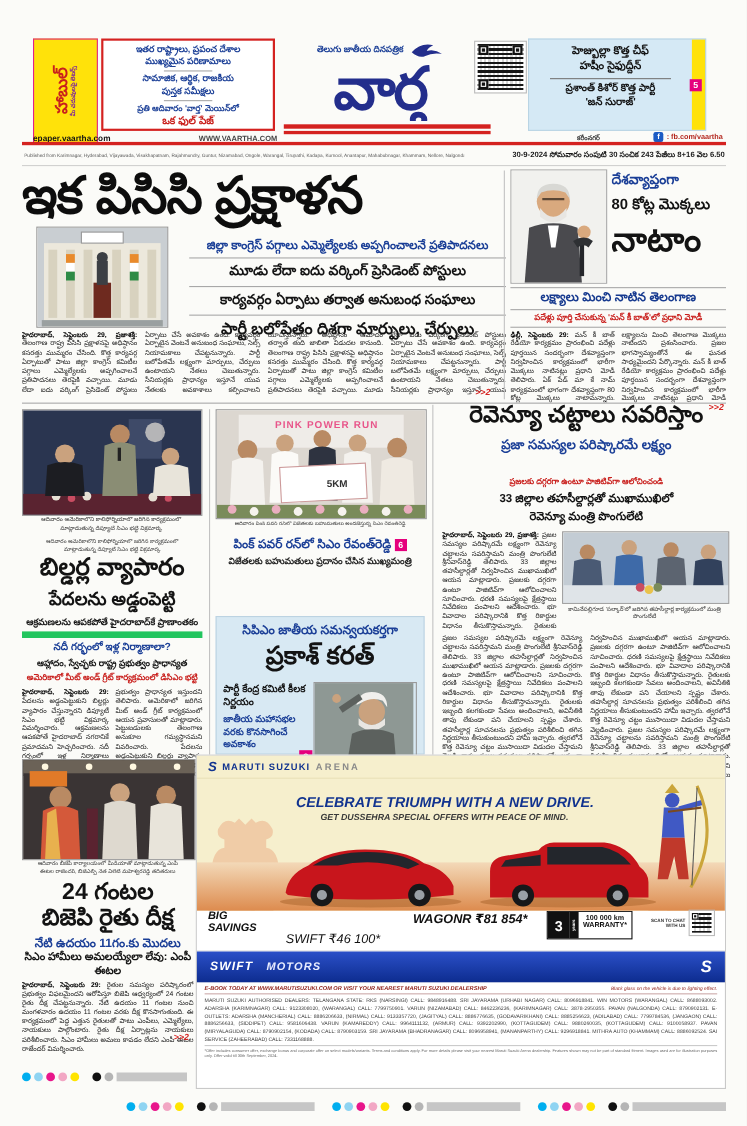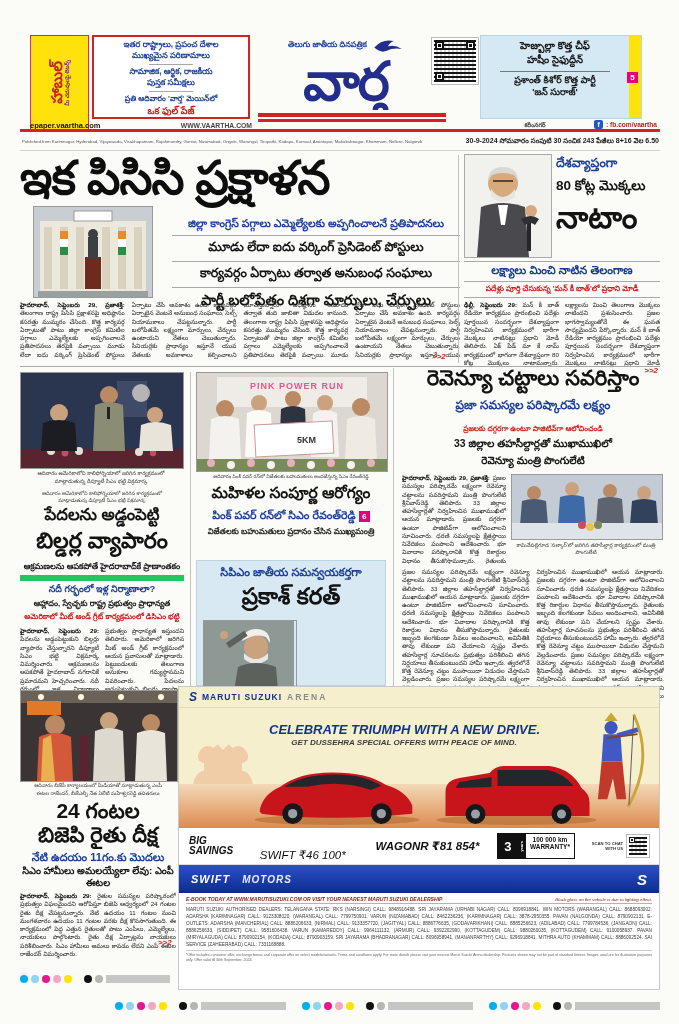--- a/index.html
+++ b/index.html
@@ -230,21 +230,21 @@
         <circle cx="174" cy="90" r="4" fill="#eaaebf"></circle>
     </svg>
     <div class="ab nowrap" style="left:40px;top:8px;width:120px;text-align:center;font-size:9px;font-weight:900;color:#e8558a;letter-spacing:1px;">PINK POWER RUN</div>
     <div class="ab nowrap" style="left:100px;top:62px;font-size:9px;font-weight:900;color:#333;">5KM</div>
   </div>
   <div class="ab cap nowrap" style="left:196px;top:474px;width:190px;font-size:4.9px;">ఆదివారం పింక్ పవర్ రన్‌లో విజేతలకు బహుమతులు అందజేస్తున్న సిఎం రేవంత్‌రెడ్డి</div>
 
   <div class="ab" style="left:402px;top:366px;width:262px;">
     <div class="c ink nowrap" style="font-size:21px;font-weight:900;">రెవెన్యూ చట్టాలు సవరిస్తాం</div>
     <div class="c b nowrap" style="font-size:12px;color:#1b3f97;margin-top:3px;">ప్రజా సమస్యల పరిష్కారమే లక్ష్యం</div>
-    <div class="c red b nowrap" style="font-size:7.4px;margin-top:9px;">ప్రజలకు దగ్గరగా ఉంటూ పాజిటివ్‌గా ఆలోచించండి</div>
+    <div class="c red b nowrap" style="font-size:7.4px;margin-top:19px;">ప్రజలకు దగ్గరగా ఉంటూ పాజిటివ్‌గా ఆలోచించండి</div>
     <div class="c b ink nowrap" style="font-size:10.4px;margin-top:3px;">33 జిల్లాల తహసీల్దార్లతో ముఖాముఖిలో</div>
     <div class="c b ink nowrap" style="font-size:10.4px;margin-top:3px;">రెవెన్యూ మంత్రి పొంగులేటి</div>
     <div style="display:flex;gap:5px;margin-top:5px;">
       <div class="bodytxt" style="width:104px;height:90px;overflow:hidden;">
         <span class="dl">హైదరాబాద్, సెప్టెంబరు 29, ప్రజాశక్తి:</span>
         <span>ప్రజల సమస్యల పరిష్కారమే లక్ష్యంగా రెవెన్యూ చట్టాలను సవరిస్తామని మంత్రి పొంగులేటి శ్రీనివాస్‌రెడ్డి తెలిపారు. 33 జిల్లాల తహసీల్దార్లతో నిర్వహించిన ముఖాముఖిలో ఆయన మాట్లాడారు. ప్రజలకు దగ్గరగా ఉంటూ పాజిటివ్‌గా ఆలోచించాలని సూచించారు. ధరణి సమస్యలపై క్షేత్రస్థాయి నివేదికలు పంపాలని ఆదేశించారు. భూ వివాదాల పరిష్కారానికి కొత్త రికార్డుల విధానం తీసుకొస్తామన్నారు. రైతులకు ఇబ్బంది కలగకుండా సేవలు అందించాలని, అవినీతికి తావు లేకుండా పని చేయాలని స్పష్టం చేశారు. తహసీల్దార్ల సూచనలను ప్రభుత్వం పరిశీలించి తగిన నిర్ణయాలు తీసుకుంటుందని హామీ ఇచ్చారు. త్వరలోనే కొత్త రెవెన్యూ చట్టం ముసాయిదా విడుదల చేస్తామని వెల్లడించారు.</span>
       </div>
       <div style="flex:1;">
         <div style="width:150px;height:64px;border:1px solid #999;">
           <svg width="150" height="64" viewBox="0 0 150 64">
@@ -269,46 +269,50 @@
     <div class="bodytxt" style="height:140px;column-count:2;column-gap:7px;margin-top:4px;overflow:hidden;">
       <span>ప్రజల సమస్యల పరిష్కారమే లక్ష్యంగా రెవెన్యూ చట్టాలను సవరిస్తామని మంత్రి పొంగులేటి శ్రీనివాస్‌రెడ్డి తెలిపారు. 33 జిల్లాల తహసీల్దార్లతో నిర్వహించిన ముఖాముఖిలో ఆయన మాట్లాడారు. ప్రజలకు దగ్గరగా ఉంటూ పాజిటివ్‌గా ఆలోచించాలని సూచించారు. ధరణి సమస్యలపై క్షేత్రస్థాయి నివేదికలు పంపాలని ఆదేశించారు. భూ వివాదాల పరిష్కారానికి కొత్త రికార్డుల విధానం తీసుకొస్తామన్నారు. రైతులకు ఇబ్బంది కలగకుండా సేవలు అందించాలని, అవినీతికి తావు లేకుండా పని చేయాలని స్పష్టం చేశారు. తహసీల్దార్ల సూచనలను ప్రభుత్వం పరిశీలించి తగిన నిర్ణయాలు తీసుకుంటుందని హామీ ఇచ్చారు. త్వరలోనే కొత్త రెవెన్యూ చట్టం ముసాయిదా విడుదల చేస్తామని వెల్లడించారు.</span>
       <span>ప్రజల సమస్యల పరిష్కారమే లక్ష్యంగా రెవెన్యూ చట్టాలను సవరిస్తామని మంత్రి పొంగులేటి శ్రీనివాస్‌రెడ్డి తెలిపారు. 33 జిల్లాల తహసీల్దార్లతో నిర్వహించిన ముఖాముఖిలో ఆయన మాట్లాడారు. ప్రజలకు దగ్గరగా ఉంటూ పాజిటివ్‌గా ఆలోచించాలని సూచించారు. ధరణి సమస్యలపై క్షేత్రస్థాయి నివేదికలు పంపాలని ఆదేశించారు. భూ వివాదాల పరిష్కారానికి కొత్త రికార్డుల విధానం తీసుకొస్తామన్నారు. రైతులకు ఇబ్బంది కలగకుండా సేవలు అందించాలని, అవినీతికి తావు లేకుండా పని చేయాలని స్పష్టం చేశారు. తహసీల్దార్ల సూచనలను ప్రభుత్వం పరిశీలించి తగిన నిర్ణయాలు తీసుకుంటుందని హామీ ఇచ్చారు. త్వరలోనే కొత్త రెవెన్యూ చట్టం ముసాయిదా విడుదల చేస్తామని వెల్లడించారు.</span>
       <span>ప్రజల సమస్యల పరిష్కారమే లక్ష్యంగా రెవెన్యూ చట్టాలను సవరిస్తామని మంత్రి పొంగులేటి శ్రీనివాస్‌రెడ్డి తెలిపారు. 33 జిల్లాల తహసీల్దార్లతో నిర్వహించిన ముఖాముఖిలో ఆయన మాట్లాడారు. ప్రజలకు దగ్గరగా ఉంటూ పాజిటివ్‌గా ఆలోచించాలని సూచించారు. ధరణి సమస్యలపై క్షేత్రస్థాయి నివేదికలు పంపాలని ఆదేశించారు. భూ వివాదాల పరిష్కారానికి కొత్త రికార్డుల విధానం తీసుకొస్తామన్నారు. రైతులకు ఇబ్బంది కలగకుండా సేవలు అందించాలని, అవినీతికి తావు లేకుండా పని చేయాలని స్పష్టం చేశారు. తహసీల్దార్ల సూచనలను ప్రభుత్వం పరిశీలించి తగిన నిర్ణయాలు తీసుకుంటుందని హామీ ఇచ్చారు. త్వరలోనే కొత్త రెవెన్యూ చట్టం ముసాయిదా విడుదల చేస్తామని వెల్లడించారు.</span>
     </div>
   </div>
 
   <div class="ab" style="left:20px;top:490px;width:164px;">
     <div class="cap nowrap" style="font-size:5.1px;">ఆదివారం అమెరికాలోని కాలిఫోర్నియాలో జరిగిన కార్యక్రమంలో</div>
     <div class="cap nowrap" style="font-size:5.1px;">మాట్లాడుతున్న డిప్యూటీ సిఎం భట్టి విక్రమార్క</div>
+    <div class="c ink nowrap" style="font-size:22px;font-weight:900;">బిల్డర్ల వ్యాపారం</div>
     <div class="c ink nowrap" style="font-size:16.5px;font-weight:900;margin-top:2px;">పేదలను అడ్డంపెట్టి</div>
-    <div class="c ink nowrap" style="font-size:22px;font-weight:900;">బిల్డర్ల వ్యాపారం</div>
     <div class="c b ink nowrap" style="font-size:8.2px;margin-top:3px;border-bottom:6px solid #22c55e;padding-bottom:2px;">ఆక్రమణలను ఆపకపోతే హైదరాబాద్‌కే ప్రాణాంతకం</div>
     <div class="c b blue nowrap" style="font-size:9.4px;margin-top:2px;">నదీ గర్భంలో ఇళ్ల నిర్మాణాలా?</div>
     <div class="c b ink nowrap" style="font-size:8px;margin-top:2px;">ఆహ్లాదం, స్వేచ్ఛకు రాష్ట్ర ప్రభుత్వం ప్రాధాన్యత</div>
     <div class="c red b nowrap" style="font-size:7.6px;margin-top:2px;">అమెరికాలో మీట్ అండ్ గ్రీట్ కార్యక్రమంలో డిసిఎం భట్టి</div>
     <div class="bodytxt" style="height:86px;column-count:2;column-gap:6px;margin-top:4px;overflow:hidden;">
       <span class="dl">హైదరాబాద్, సెప్టెంబరు 29:</span>
       <span>పేదలను అడ్డంపెట్టుకుని బిల్డర్లు వ్యాపారం చేస్తున్నారని డిప్యూటీ సిఎం భట్టి విక్రమార్క విమర్శించారు. ఆక్రమణలను ఆపకపోతే హైదరాబాద్ నగరానికే ప్రమాదమని హెచ్చరించారు. నదీ గర్భంలో ఇళ్ల నిర్మాణాలు చేపట్టడం సరికాదన్నారు. ఆహ్లాదానికి, స్వేచ్ఛకు రాష్ట్ర ప్రభుత్వం ప్రాధాన్యత ఇస్తుందని తెలిపారు. అమెరికాలో జరిగిన మీట్ అండ్ గ్రీట్ కార్యక్రమంలో ఆయన ప్రవాసులతో మాట్లాడారు. పెట్టుబడులకు తెలంగాణ అనుకూల గమ్యస్థానమని వివరించారు.</span>
       <span>పేదలను అడ్డంపెట్టుకుని బిల్డర్లు వ్యాపారం చేస్తున్నారని డిప్యూటీ సిఎం భట్టి విక్రమార్క విమర్శించారు. ఆక్రమణలను ఆపకపోతే హైదరాబాద్ నగరానికే ప్రమాదమని హెచ్చరించారు. నదీ గర్భంలో ఇళ్ల నిర్మాణాలు చేపట్టడం సరికాదన్నారు. ఆహ్లాదానికి, స్వేచ్ఛకు రాష్ట్ర ప్రభుత్వం ప్రాధాన్యత ఇస్తుందని తెలిపారు. అమెరికాలో జరిగిన మీట్ అండ్ గ్రీట్ కార్యక్రమంలో ఆయన ప్రవాసులతో మాట్లాడారు. పెట్టుబడులకు తెలంగాణ అనుకూల గమ్యస్థానమని వివరించారు.</span>
     </div>
   </div>
 
   <div class="ab" style="left:196px;top:484px;width:190px;">
-    <div class="c ink nowrap" style="font-size:15.5px;font-weight:900;">మహిళల సంపూర్ణ ఆరోగ్యం</div>
     <div class="c nowrap" style="font-size:11px;font-weight:800;color:#1b3f97;margin-top:4px;">
       <span>పింక్ పవర్ రన్‌లో సిఎం రేవంత్‌రెడ్డి</span>
       <span class="badge" style="width:11px;height:11px;font-size:8px;line-height:11px;vertical-align:middle;">6</span>
     </div>
     <div class="c b nowrap" style="font-size:8.2px;color:#222;margin-top:3px;">విజేతలకు బహుమతులు ప్రదానం చేసిన ముఖ్యమంత్రి</div>
   </div>
 
   <div class="ab" style="left:196px;top:560px;width:190px;height:126px;background:#d8e9f3;border:1px solid #bcd3e2;box-sizing:border-box;padding:5px 6px;">
     <div class="c b nowrap" style="font-size:11.3px;color:#1b3f97;">సిపిఎం జాతీయ సమన్వయకర్తగా</div>
     <div class="c ink nowrap" style="font-size:23px;font-weight:900;margin-top:2px;">ప్రకాశ్ కరత్</div>
     <div style="display:flex;gap:5px;margin-top:5px;">
+      <div style="width:82px;position:relative;">
+        <div class="b ink" style="font-size:9px;line-height:1.35;">పార్టీ కేంద్ర కమిటీ కీలక నిర్ణయం</div>
+        <div class="b" style="font-size:8.6px;line-height:1.35;color:#1b3f97;margin-top:4px;">జాతీయ మహాసభల వరకు కొనసాగించే అవకాశం</div>
+        <span class="badge ab" style="right:-4px;bottom:0;width:12px;height:12px;font-size:8.5px;line-height:12px;">2</span>
+      </div>
       <div style="width:92px;height:72px;border:1px solid #999;flex:0 0 auto;">
         <svg width="90" height="70" viewBox="0 0 90 70">
           <rect width="90" height="70" fill="#8e9894"></rect>
           <circle cx="52" cy="26" r="12" fill="#caa27e"></circle>
           <path d="M38 20 Q40 8 52 8 Q66 8 66 22 L62 16 Q52 12 42 18 Z" fill="#f0efec"></path>
           <path d="M40 32 Q52 44 64 32 L64 38 Q52 48 40 38 Z" fill="#e8e6e2"></path>
           <path d="M34 46 Q52 38 72 46 L74 70 L30 70 Z" fill="#5c615e"></path>
           <rect x="22" y="22" width="22" height="6" fill="#5c615e" transform="rotate(-34 22 22)"></rect>
           <circle cx="20" cy="14" r="4" fill="#caa27e"></circle>
         </svg>
@@ -411,21 +415,21 @@
         <circle cx="34" cy="16" r="7" fill="#3f56c0"></circle>
         <path d="M26 23 L44 23 L46 52 L24 52 Z" fill="#4059c4"></path>
         <rect x="40" y="22" width="24" height="5" fill="#4059c4" transform="rotate(-16 40 22)"></rect>
         <path d="M24 52 L46 52 L50 92 L40 92 L36 70 L30 92 L20 92 Z" fill="#c0392b"></path>
         <path d="M58 2 Q80 50 52 100" stroke="#caa53a" stroke-width="3" fill="none"></path>
         <line x1="58" y1="4" x2="53" y2="98" stroke="#555" stroke-width="1"></line>
         <line x1="30" y1="27" x2="62" y2="23" stroke="#7a4a1f" stroke-width="2"></line>
       </svg>
     </div>
 
-    <div style="height:36px;background:#fff;display:flex;align-items:center;padding:0 10px;gap:14px;border-bottom:1px solid #ddd;">
+    <div style="height:36px;background:#fff;display:flex;align-items:flex-start;padding:0 10px;gap:14px;border-bottom:1px solid #ddd;">
       <div style="font-style:italic;font-weight:900;font-size:10px;color:#111;line-height:1.05;">
         <div>BIG</div>
         <div>SAVINGS</div>
       </div>
       <div style="flex:1;text-align:center;font-style:italic;font-weight:400;font-size:11.5px;color:#111;margin-top:18px;">SWIFT ₹46 100*</div>
       <div style="flex:1;text-align:center;font-style:italic;font-weight:900;font-size:11.5px;color:#111;">WAGONR ₹81 854*</div>
       <div style="display:flex;align-items:stretch;border:1px solid #111;height:24px;">
         <div style="background:#111;color:#fff;width:20px;display:flex;align-items:center;justify-content:center;font-weight:900;font-size:13px;">3</div>
         <div style="background:#111;color:#fff;width:8px;display:flex;align-items:center;justify-content:center;">
           <span style="writing-mode:vertical-rl;transform:rotate(180deg);font-size:4px;font-weight:bold;">years</span>

